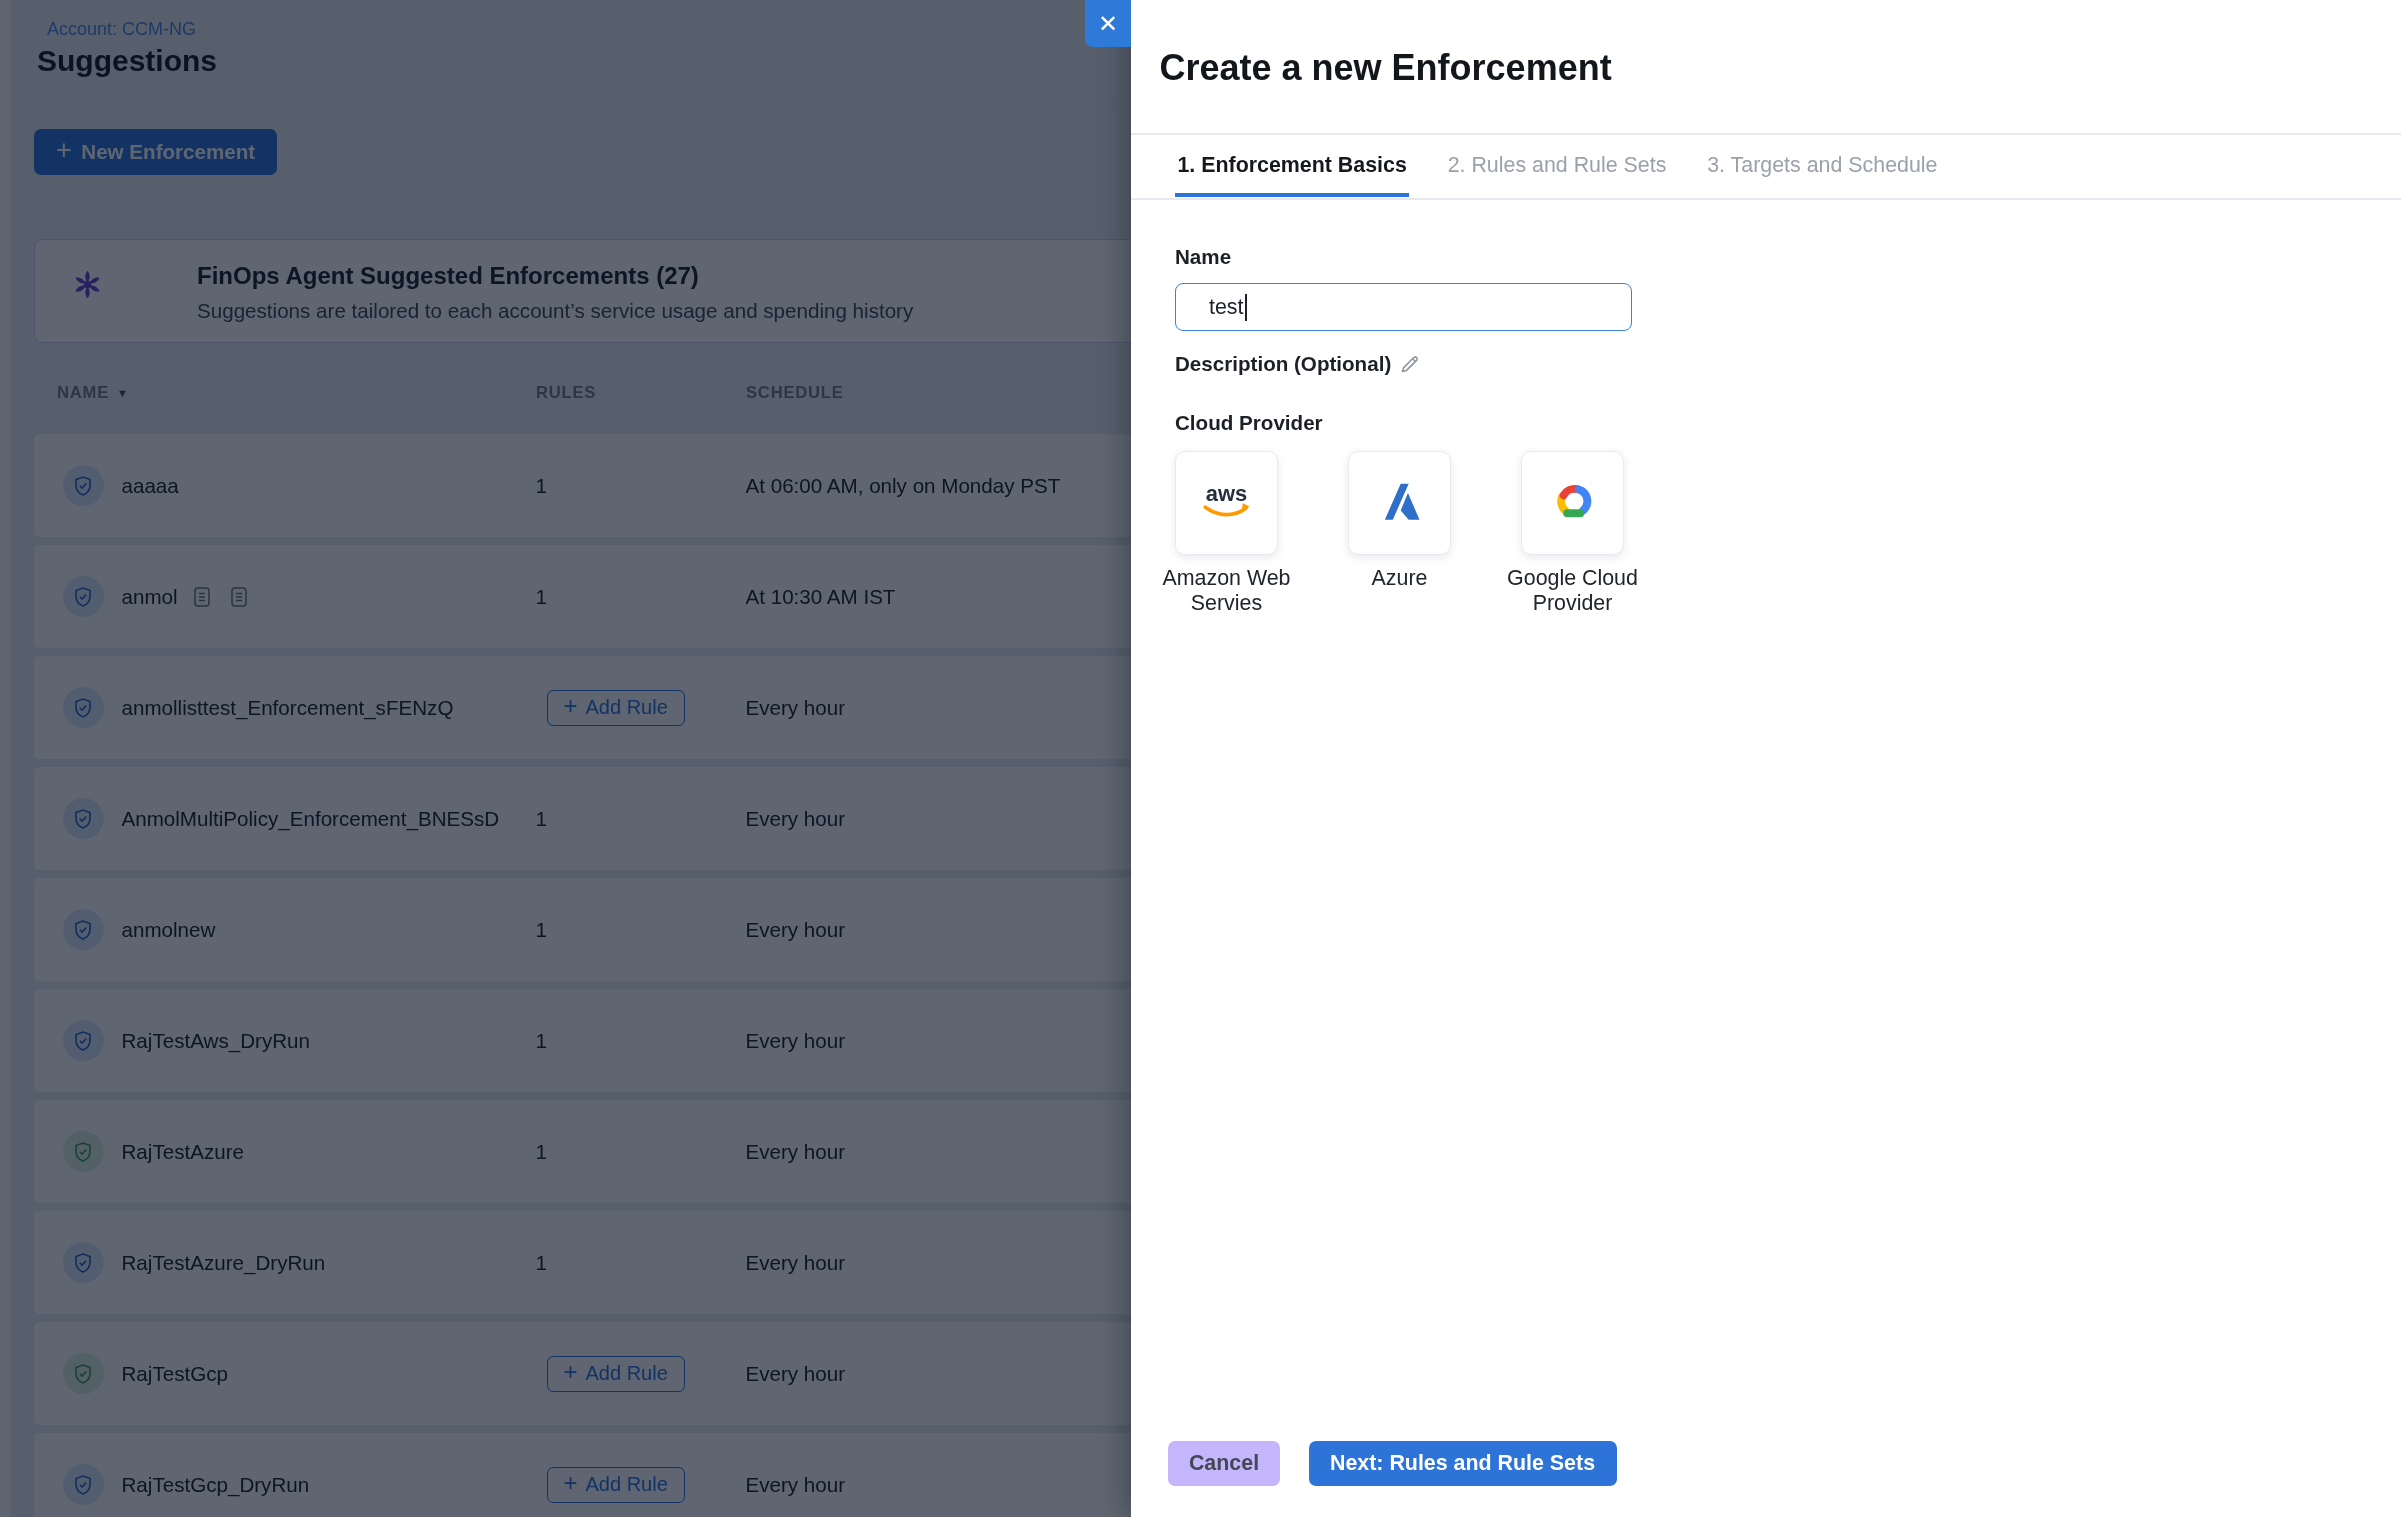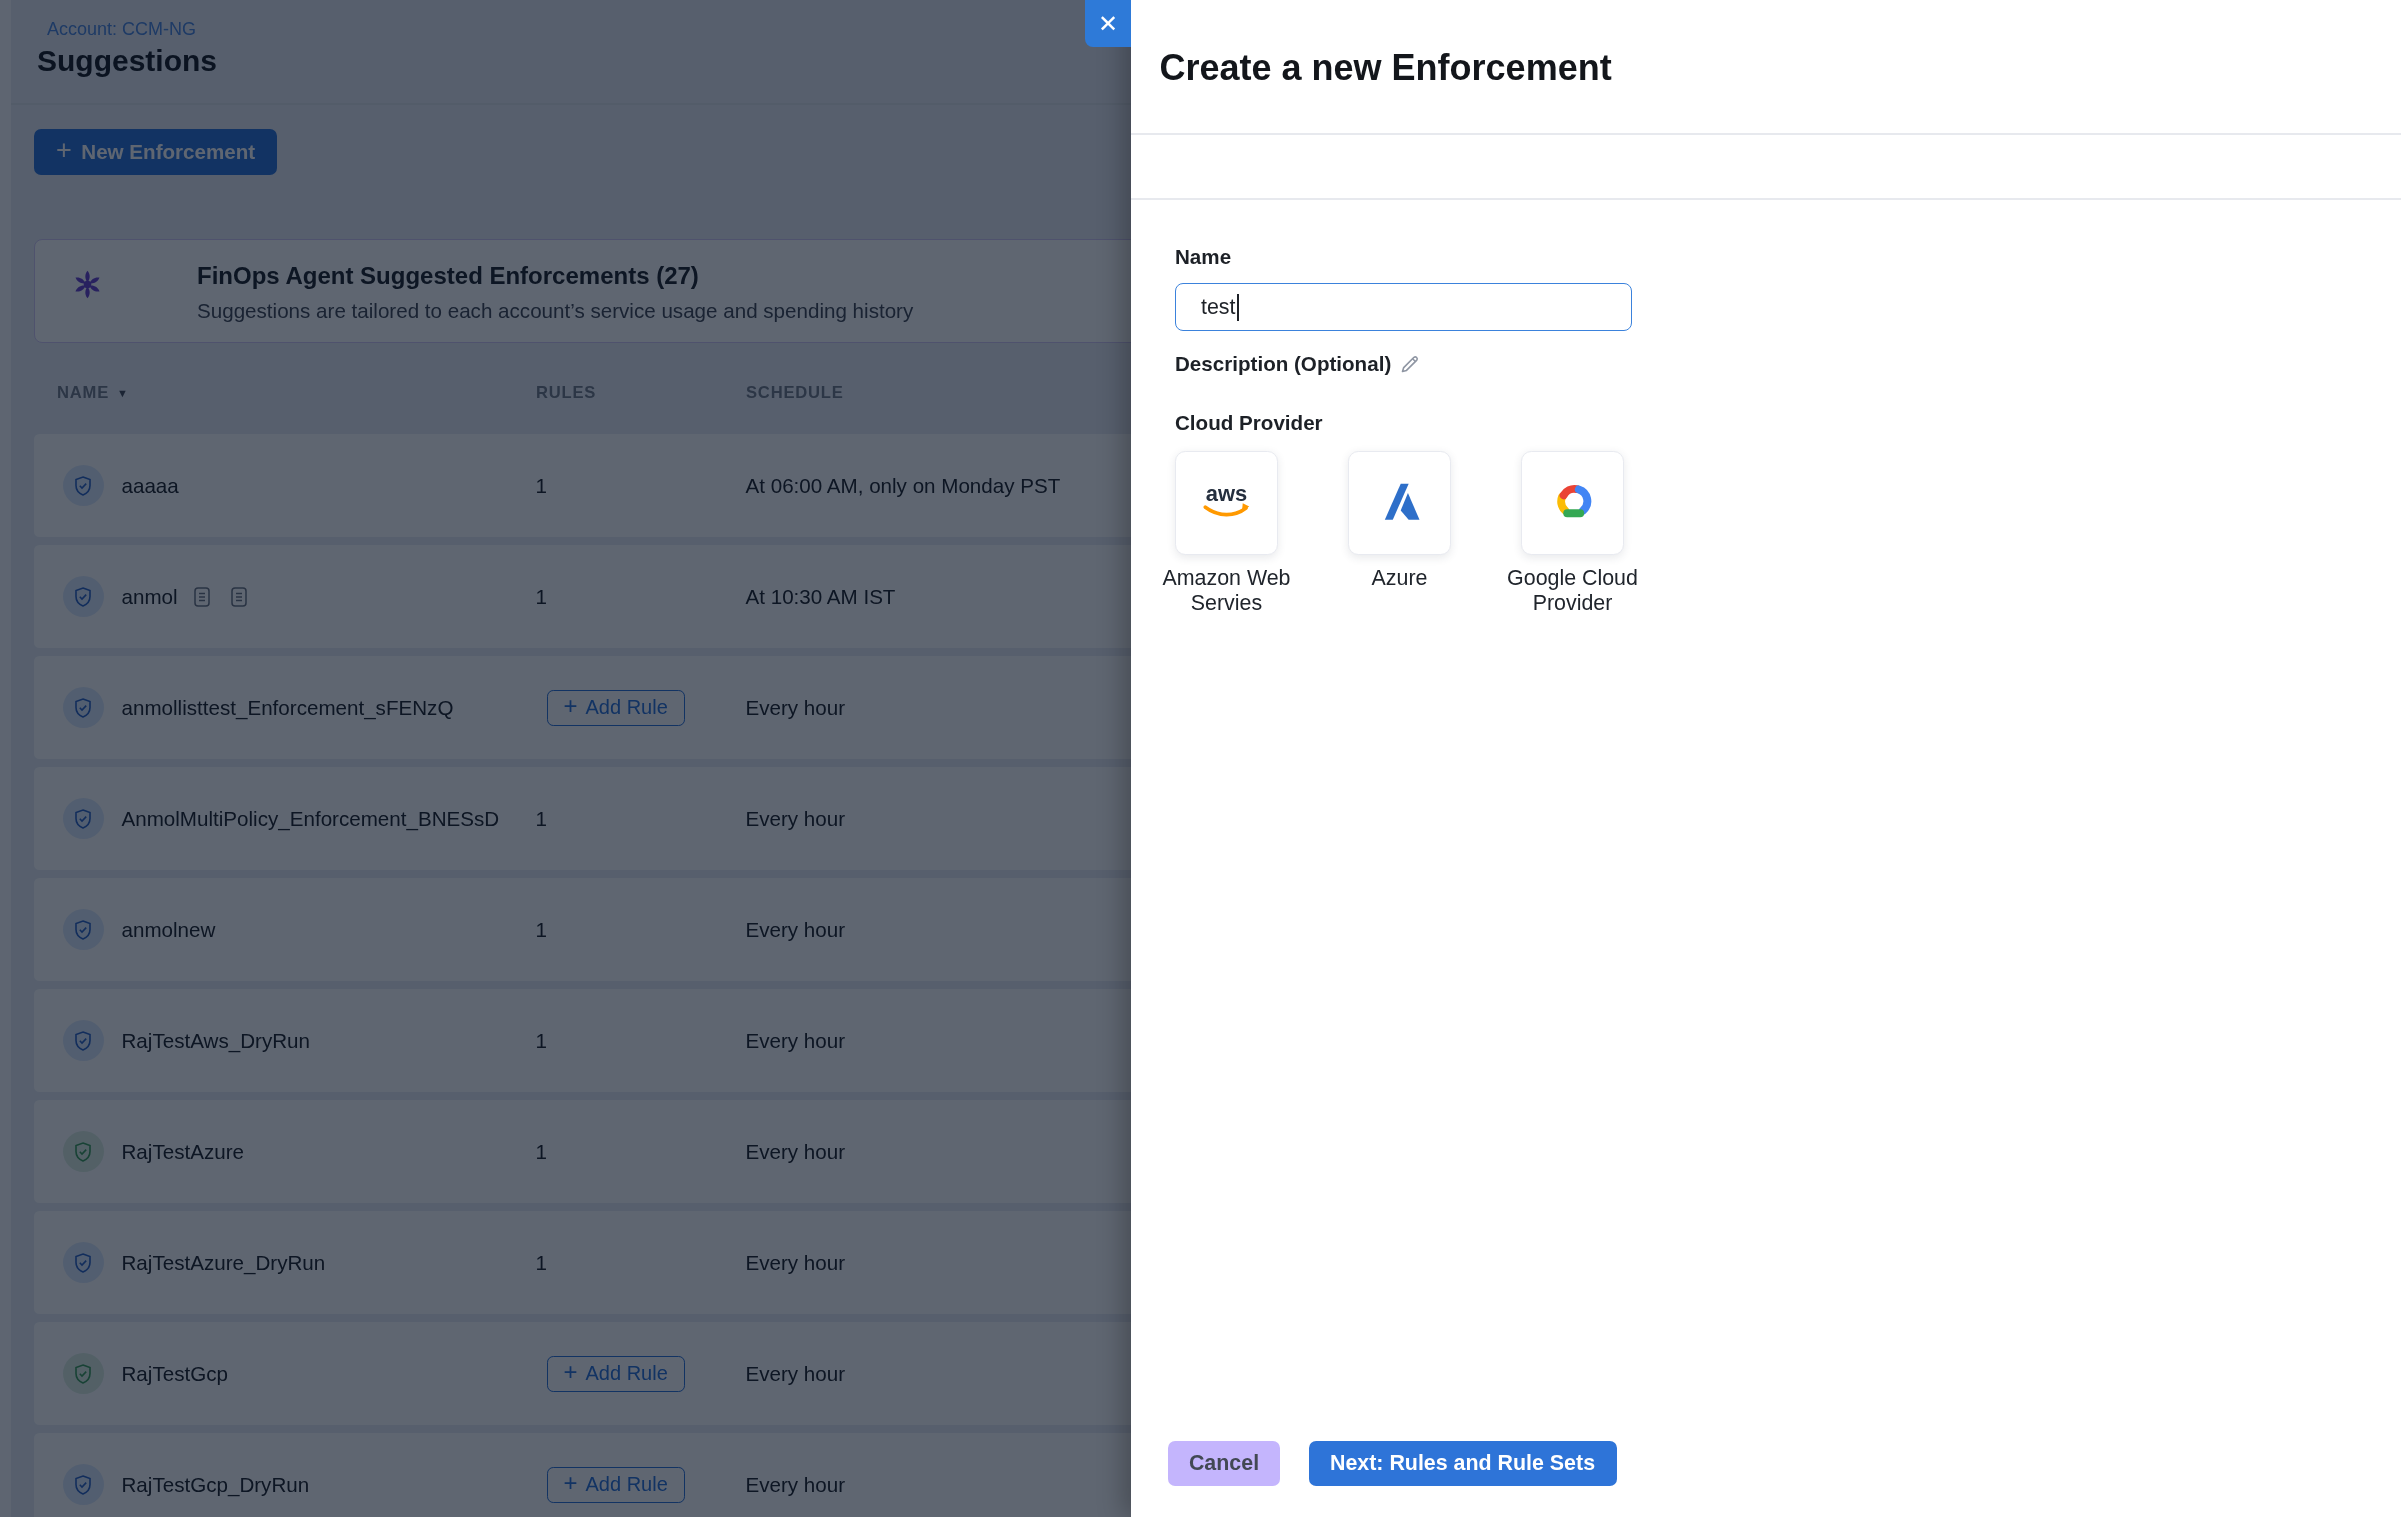--- a/index.html
+++ b/index.html
@@ -61,21 +61,21 @@
   .ddiv { position:absolute; left:0; right:0; height:1.6px; background:#e7e9ee; }
   .ddiv1 { top:133px; } .ddiv2 { top:198px; }
   .tabs { position:absolute; left:44px; top:134px; height:63px; display:flex; gap:36px; }
   .tab { display:flex; align-items:center; font-size:21.4px; color:#9aa1ab; cursor:pointer; padding:0 2.4px; }
   .tab.active { color:#15181d; font-weight:700; border-bottom:4.7px solid #2e74d8; padding-top:4.7px; }
 
   .drawer-body { position:absolute; left:44px; top:198px; right:32px; }
   .field-label { font-size:20.6px; font-weight:600; color:#1d2127; }
   .lbl-name { margin-top:47px; }
   .name-input { margin-top:14.2px; width:457px; height:48px; border:1.6px solid #3b82dc; border-radius:8px;
-    display:flex; align-items:center; padding:0 25px; background:#fff; cursor:text; }
+    display:flex; align-items:center; padding:0 33px; background:#fff; cursor:text; }
   .name-input .val { font-size:21.4px; color:#1e2228; }
   .text-caret { width:1.6px; height:27px; background:#1e2228; margin-left:1.6px; }
   .desc-row { margin-top:20.6px; display:flex; align-items:flex-end; gap:7px; }
   .pencil { cursor:pointer; display:flex; }
   .lbl-cloud { margin-top:35px; }
   .providers { margin-top:16px; display:flex; gap:70px; }
   .provider { width:103px; position:relative; }
   .provider-card { width:103px; height:104px; background:#fff; border:0.8px solid #e8eaf0; border-radius:10.3px;
     box-shadow:0 2.4px 8px rgba(40,50,70,0.10); display:flex; align-items:center; justify-content:center; cursor:pointer; }
   .provider-label { position:absolute; top:115px; left:50%; transform:translateX(-50%); width:154px;
@@ -321,20 +321,25 @@
   <div id="backdrop"></div>
 
   <div id="drawer">
     <button id="drawer-close">
       <span>✕</span>
     </button>
 
     <div class="drawer-title">Create a new Enforcement</div>
     <div class="ddiv ddiv1"></div>
 
+    <div class="tabs">
+      <div class="tab active">1. Enforcement Basics</div>
+      <div class="tab">2. Rules and Rule Sets</div>
+      <div class="tab">3. Targets and Schedule</div>
+    </div>
     <div class="ddiv ddiv2"></div>
 
     <div class="drawer-body">
       <div class="field-label lbl-name">Name</div>
       <div class="name-input">
         <span class="val">test</span>
         <span class="text-caret"></span>
       </div>
 
       <div class="desc-row">

